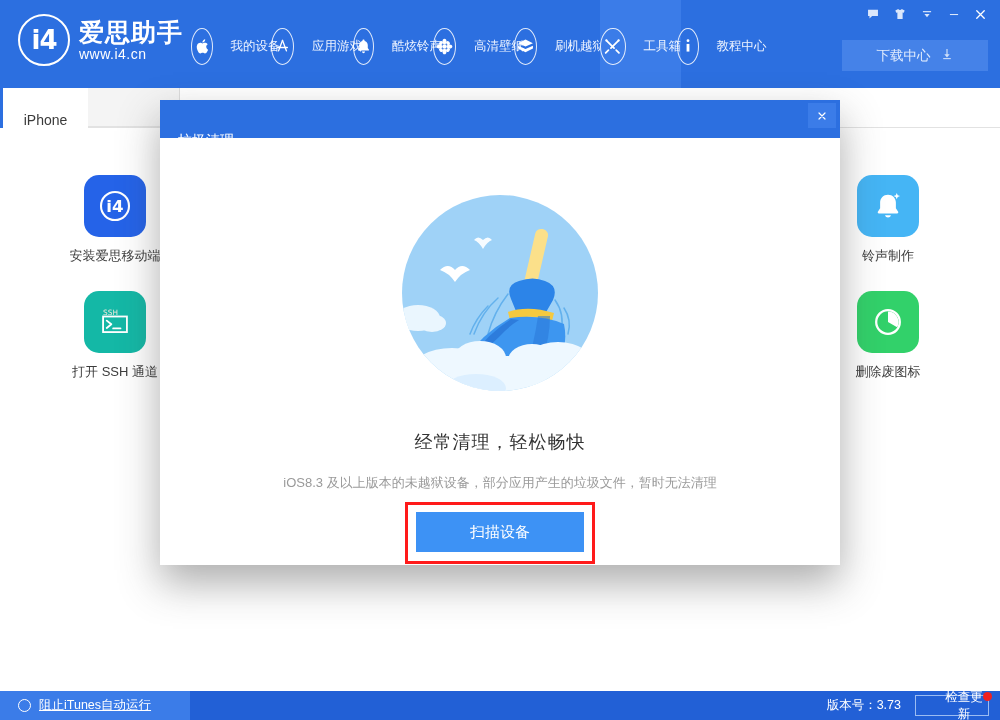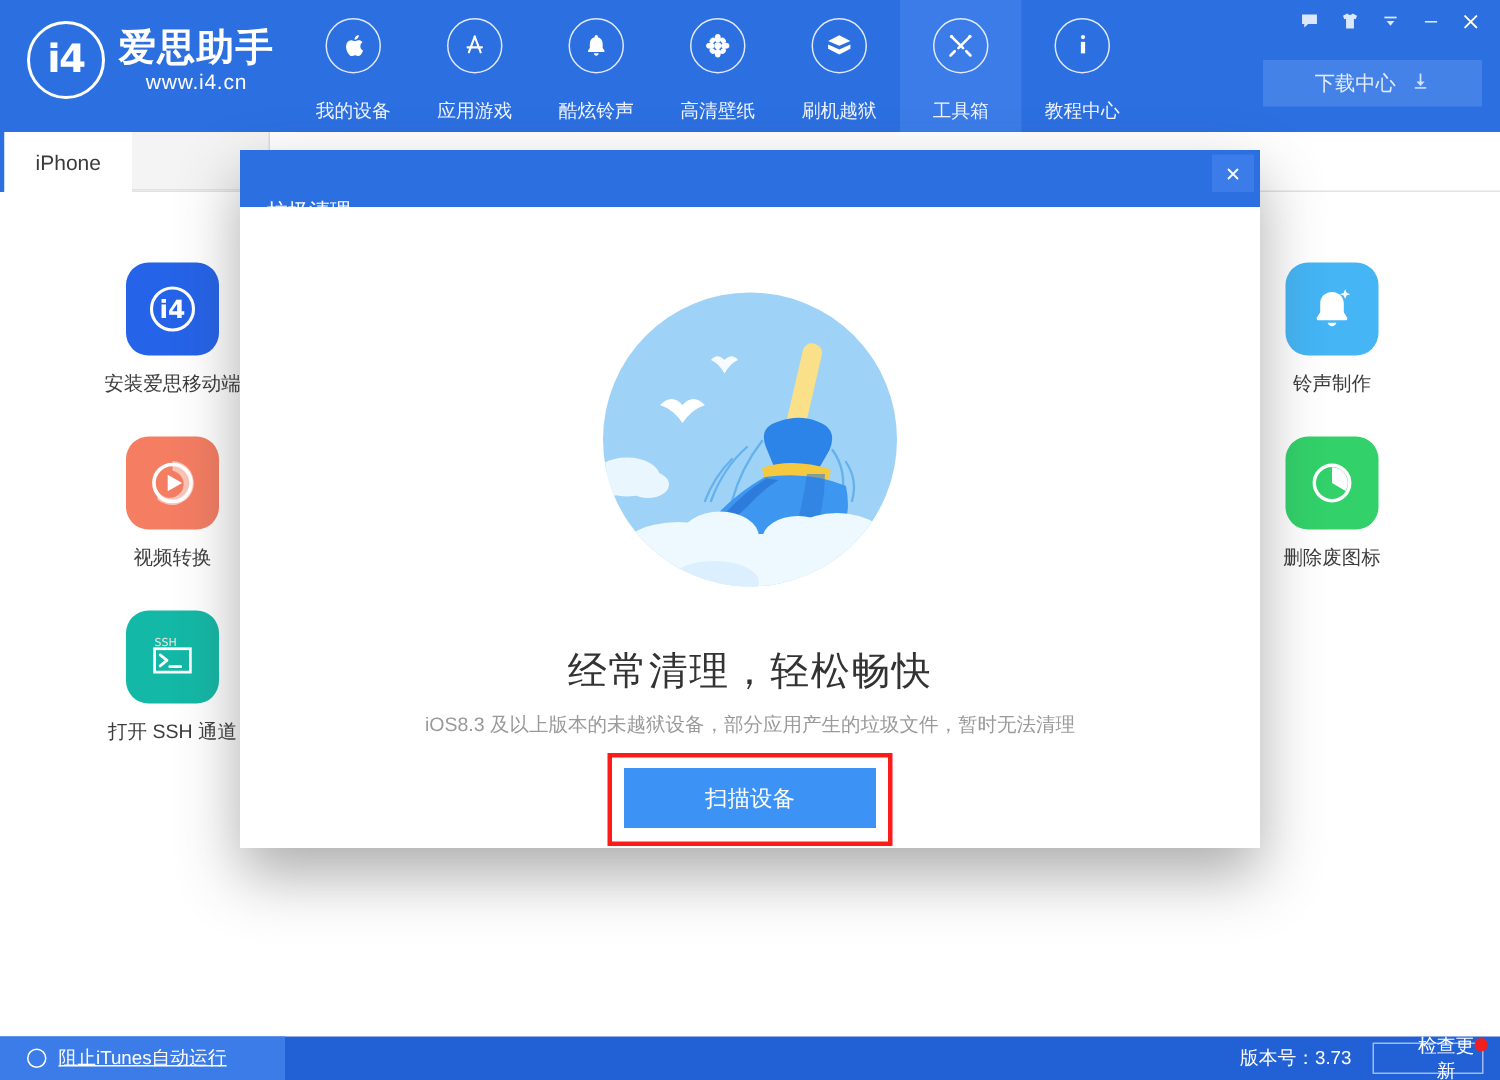--- a/index.html
+++ b/index.html
@@ -28,30 +28,30 @@
     display: flex; align-items: center; justify-content: center;
     font-size: 26px; font-weight: bold; letter-spacing: -1px;
     font-family: "DejaVu Sans", sans-serif;
   }
   .brand-text { display: flex; flex-direction: column; justify-content: center; }
   .brand-name {
     color: #ffffff; font-size: 25px; font-weight: bold; line-height: 28px;
     letter-spacing: 1px;
   }
   .brand-url {
-    color: #ffffff; font-size: 14px; line-height: 17px; letter-spacing: 0.5px; text-align: center;
+    color: #ffffff; font-size: 14px; line-height: 17px; letter-spacing: 0.5px;
   }
 
   .navbar {
     position: absolute; left: 195px; top: 0; height: 88px;
     display: flex;
   }
   .nav-item {
     width: 81px; height: 92px;
-    display: flex; flex-direction: column; align-items: center;
+    display: flex; align-items: center;
     justify-content: center; gap: 18px; cursor: pointer;
   }
   .nav-item.active { background: #3b7ce8; }
   .nav-circle {
     width: 37px; height: 37px; border-radius: 50%;
     border: 1.4px solid rgba(255,255,255,0.85);
     display: flex; align-items: center; justify-content: center;
   }
   .nav-circle svg { display: block; }
   .nav-label {
@@ -79,21 +79,21 @@
   
   .tabstrip {
     position: absolute; left: 0; top: 88px; width: 1000px; height: 40px;
     background: #ffffff; border-bottom: 1px solid #e2e2e2;
   }
   .tabstrip::before {
     content: ""; position: absolute; left: 0; top: 0;
     width: 3px; height: 40px; background: #2c6fe0;
   }
   .dev-tab {
-    position: absolute; left: 3px; top: 0; width: 85px; height: 40px;
+    position: absolute; left: 3px; top: 12px; width: 85px; height: 40px;
     background: #ffffff;
     display: flex; align-items: center; justify-content: center;
     font-size: 14px; color: #3a3a3a; cursor: pointer;
     border-bottom: 1px solid #ffffff;
   }
   .tab-filler {
     position: absolute; left: 88px; top: 0; width: 92px; height: 39px;
     background: #f4f4f4; border-right: 1px solid #dcdcdc;
     border-bottom: 1px solid #e2e2e2;
   }
@@ -149,21 +149,21 @@
   }
   .dialog-body {
     position: relative; width: 680px; height: 427px; background: #ffffff;
   }
   .illustration {
     position: absolute; left: 50%; top: 52px;
     transform: translateX(-50%);
   }
   .dialog-heading {
     position: absolute; left: 0; top: 292px; width: 680px;
-    text-align: center; font-size: 26px; color: #333333;
+    text-align: center; font-size: 18px; color: #333333;
     letter-spacing: 1px;
   }
   .dialog-sub {
     position: absolute; left: 0; top: 336px; width: 680px;
     text-align: center; font-size: 13px; color: #9a9a9a;
   }
   .scan-highlight {
     position: absolute; left: 50%; top: 364px; transform: translateX(-50%);
     width: 190px; height: 62px; border: 3px solid #ff1a1a;
     background: transparent;
@@ -365,30 +365,20 @@
       <div class="tool-item">
         <div class="tool-icon" style="background:#2563e8;">
           <svg width="42" height="42" viewBox="0 0 48 48">
             <circle cx="24" cy="24" r="16" fill="none" stroke="#ffffff" stroke-width="2.4"></circle>
             <text x="24" y="31" text-anchor="middle" fill="#ffffff" font-size="19" font-weight="bold" font-family="DejaVu Sans, sans-serif">i4</text>
           </svg>
         </div>
         <div class="tool-label">安装爱思移动端</div>
       </div>
 
-      <div class="tool-item">
-        <div class="tool-icon" style="background:#f47d62;">
-          <svg width="44" height="44" viewBox="0 0 48 48">
-            <path d="M24 8 A16 16 0 1 1 13 36 L13 29 A10 10 0 1 0 24 15 Z" fill="#ffffff" opacity="0.55"></path>
-            <circle cx="24" cy="24" r="13.5" fill="none" stroke="#ffffff" stroke-width="2.6"></circle>
-            <path d="M20.5 18 L31 24 L20.5 30 Z" fill="#ffffff"></path>
-          </svg>
-        </div>
-        <div class="tool-label">视频转换</div>
-      </div>
 
       <div class="tool-item">
         <div class="tool-icon" style="background:#14b8a6;">
           <svg width="44" height="44" viewBox="0 0 48 48">
             <text x="11" y="16" fill="#efe6da" font-size="8" font-family="DejaVu Sans, sans-serif">SSH</text>
             <rect x="11" y="18" width="26" height="17" fill="none" stroke="#ffffff" stroke-width="2"></rect>
             <path d="M15 22.5 L20 26.5 L15 30.5" fill="none" stroke="#ffffff" stroke-width="2" stroke-linecap="round" stroke-linejoin="round"></path>
             <path d="M22 31 L30 31" stroke="#ffffff" stroke-width="2" stroke-linecap="round"></path>
           </svg>
         </div>

